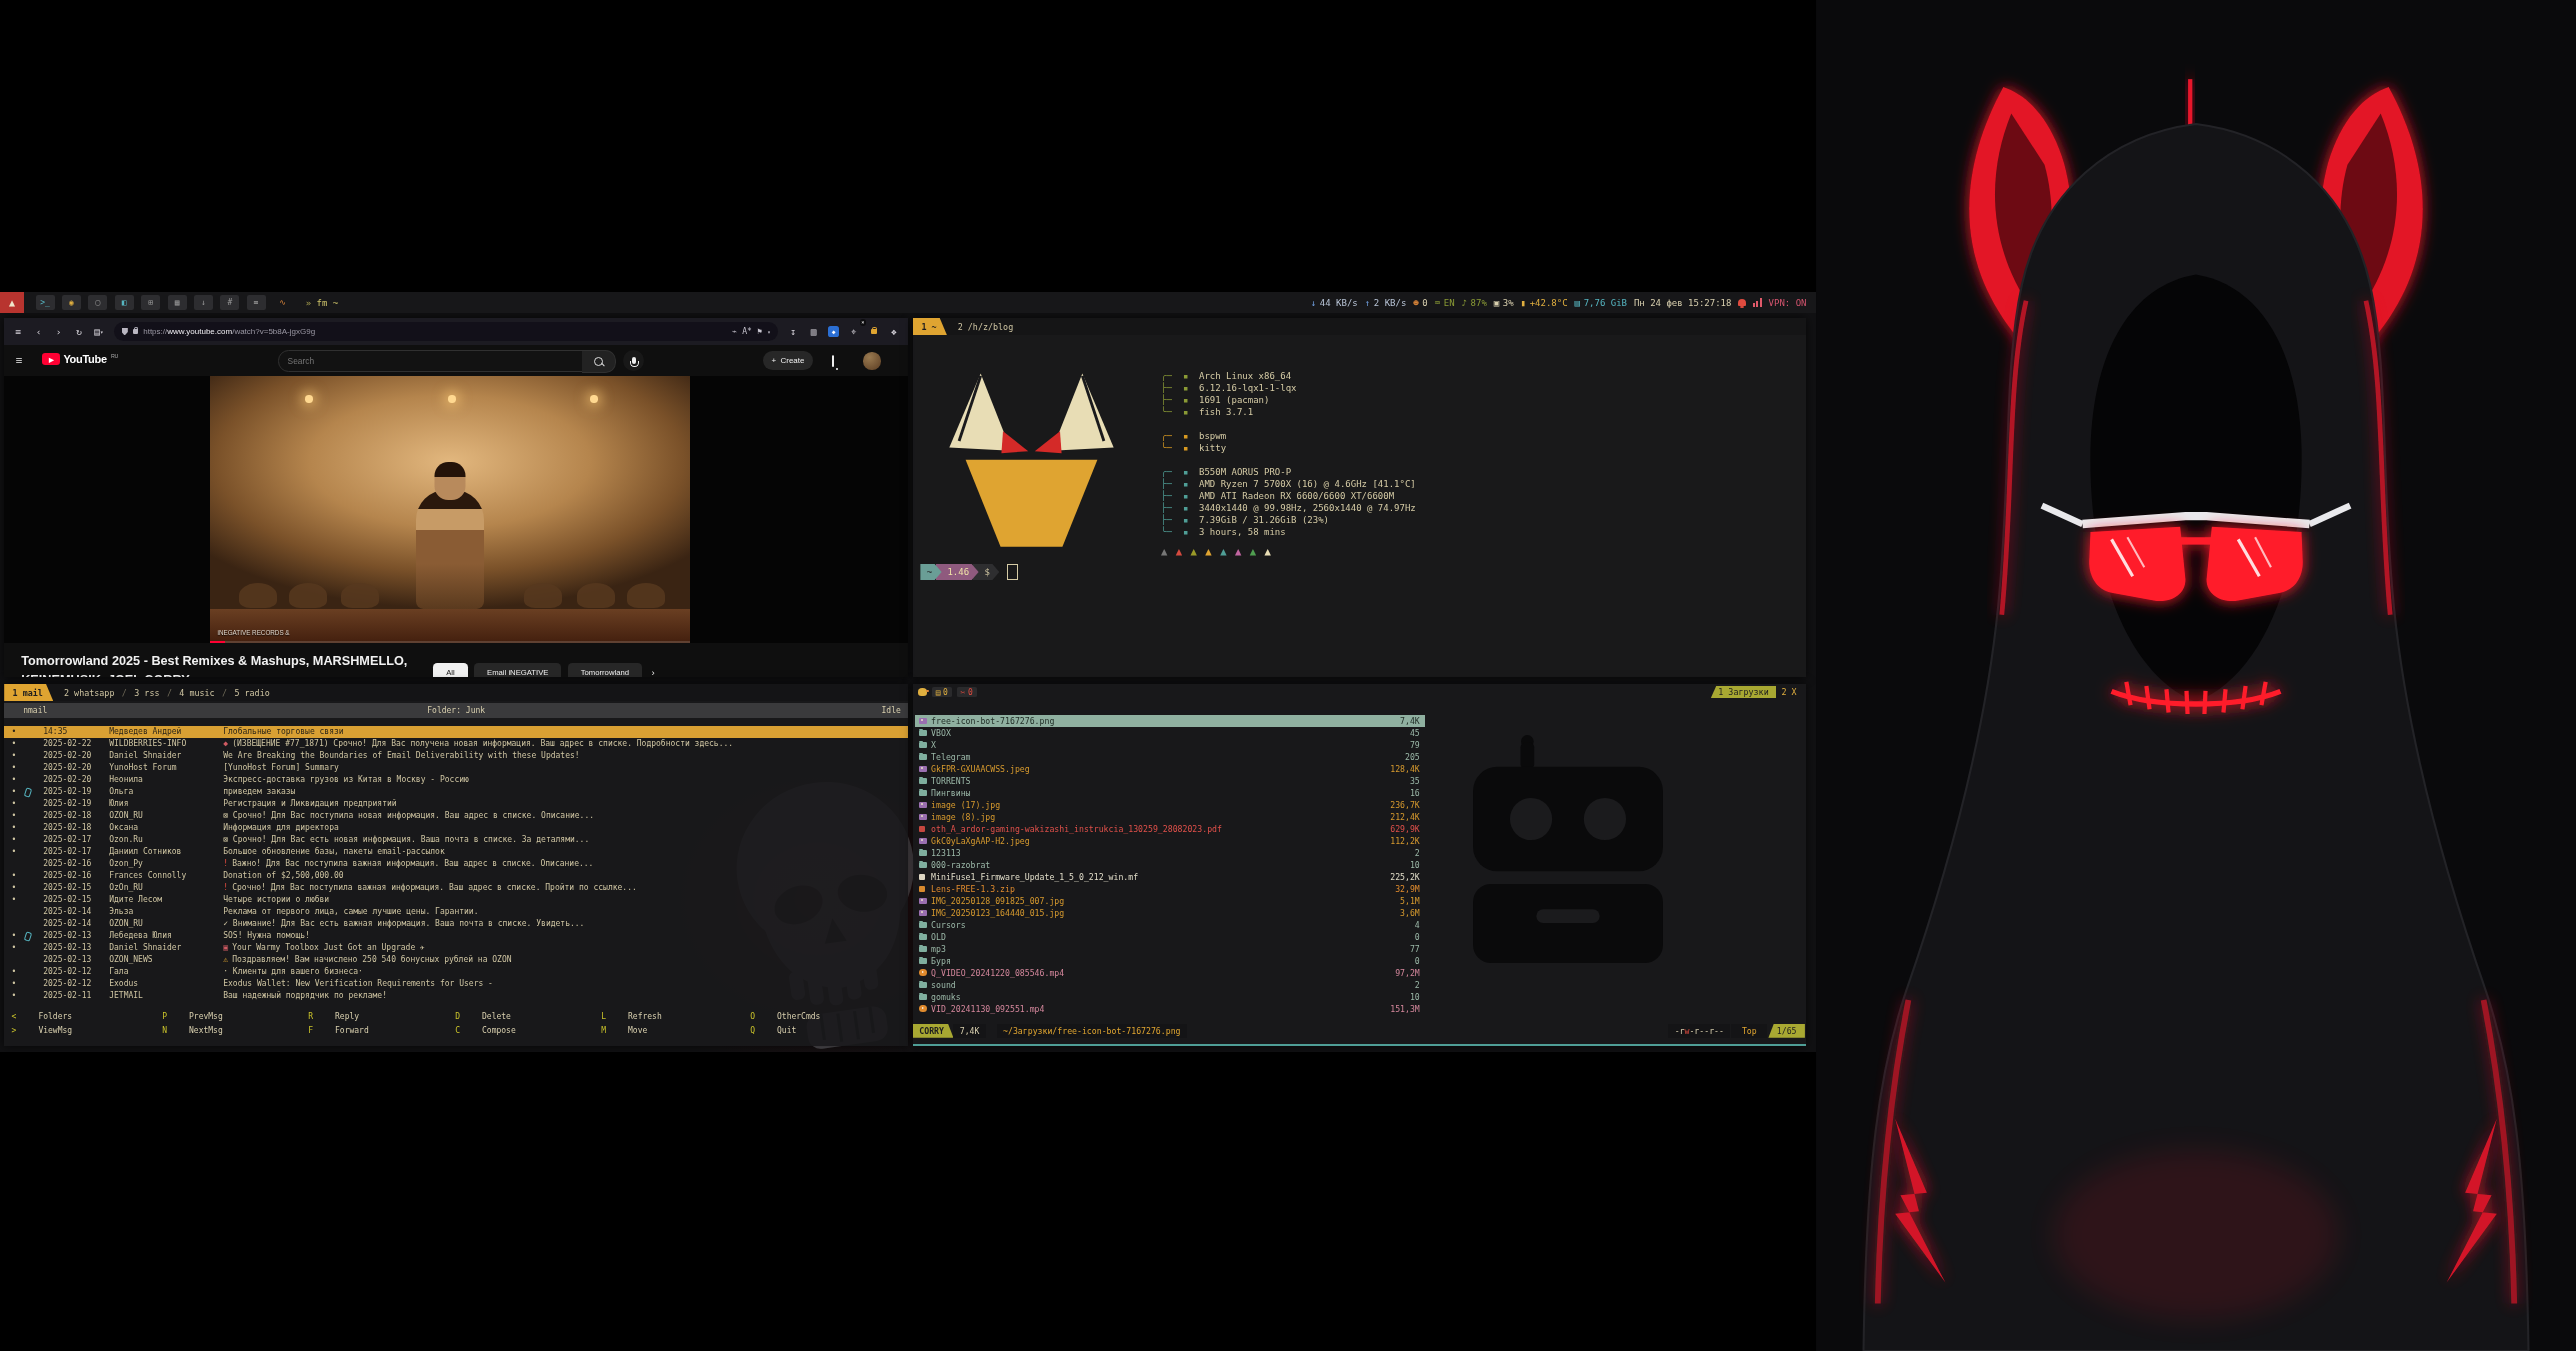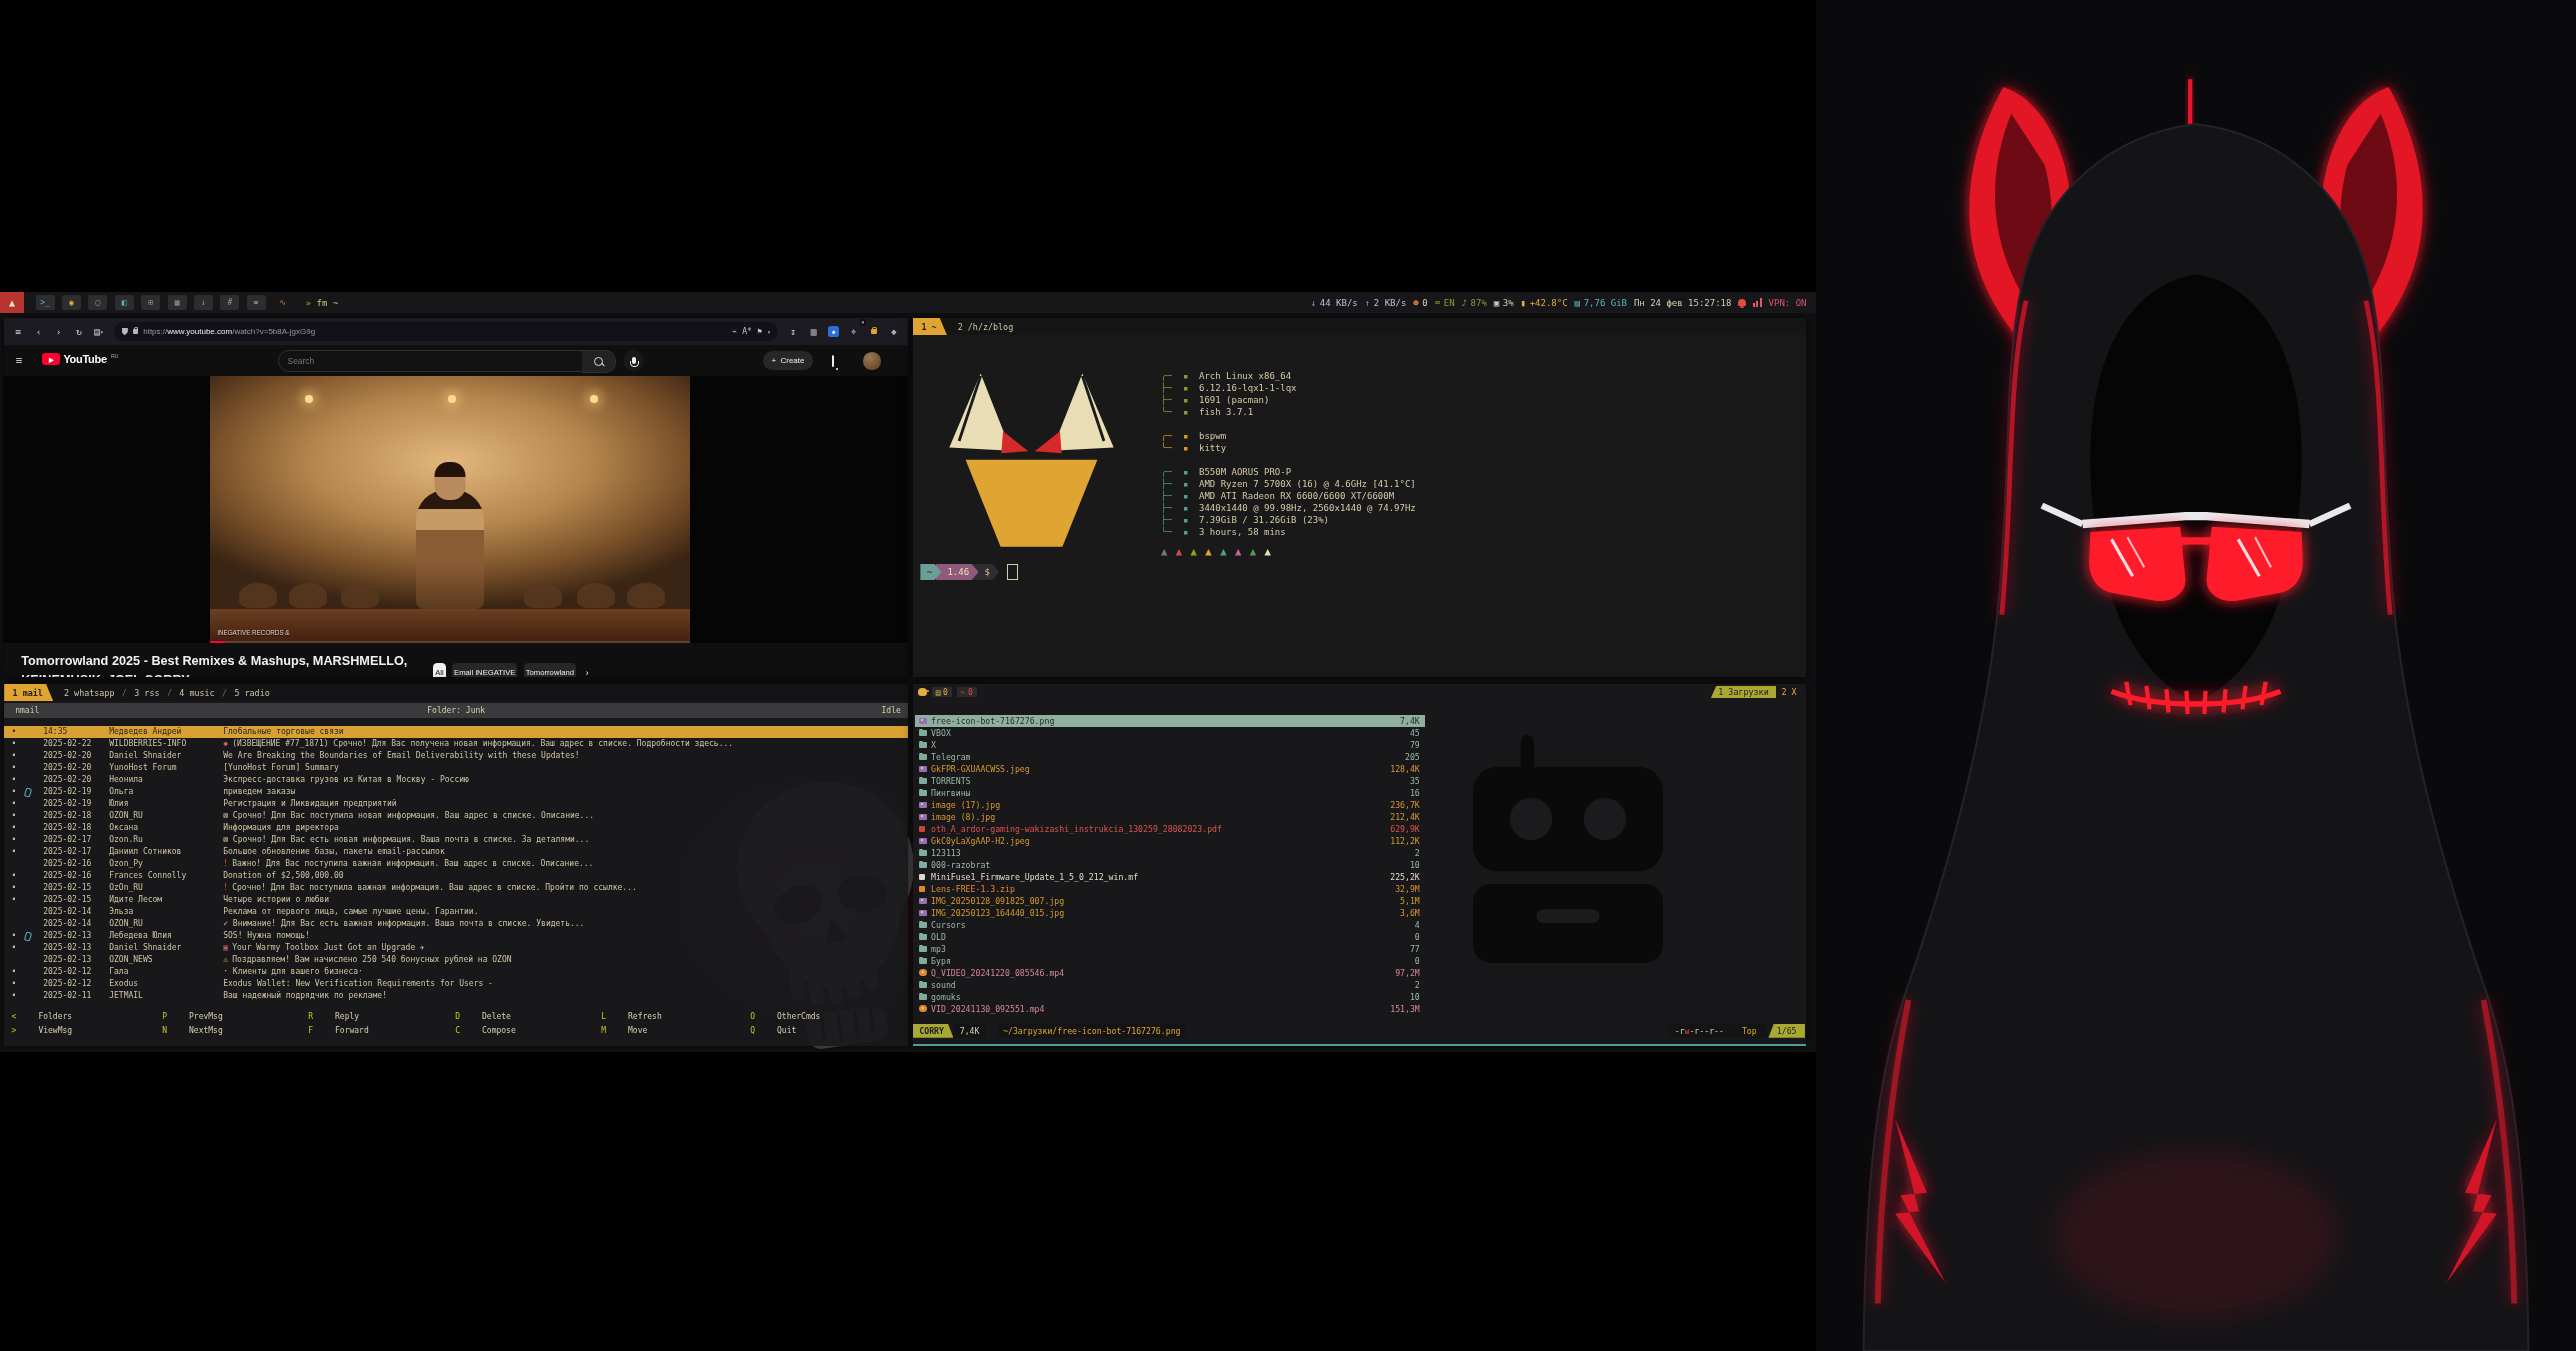--- a/index.html
+++ b/index.html
@@ -79,21 +79,21 @@
   #fig-main{position:absolute;left:50%;bottom:34px;transform:translateX(-50%);width:68px;height:119px;border-radius:30px 30px 7.4px 7.4px;background:linear-gradient(#2a180c 0 16%,#c79b66 16% 34%,#8a5c34 34% 62%,#5a3a1e);}
   #fig-main::before{content:"";position:absolute;left:50%;top:-28.5px;transform:translateX(-50%);width:31px;height:38px;border-radius:13.7px;background:linear-gradient(#241309 0 40%,#b88a5c 40%);}
   #rug{position:absolute;left:0;bottom:0;width:100%;height:34px;background:linear-gradient(#6a3f22,#431f0e);}
   #vid-caption{position:absolute;left:7.4px;bottom:7.4px;color:#f5f2ea;font-size:6.3px;opacity:.85;text-shadow:0 0.5px 1.1px #000;font-family:"Liberation Sans",sans-serif;}
   #vid-progress{position:absolute;left:0;bottom:0;width:100%;height:2.1px;background:rgba(255,255,255,.15);}
   #vid-progress i{display:block;height:2.1px;background:#f03;}
 
   #below-video{position:relative;height:62px;background:#0f0f0f;font-family:"Liberation Sans",sans-serif;}
   #vtitle{position:absolute;left:17px;top:8.4px;width:401px;color:#f1f1f1;font-size:12.7px;font-weight:bold;line-height:19.5px;height:51px;overflow:hidden;}
   #chips{position:absolute;left:429px;top:20px;display:flex;gap:6.3px;align-items:center;}
-  .chip{height:17.4px;border-radius:4.2px;background:#272727;color:#f1f1f1;font-size:7.7px;display:flex;align-items:center;padding:0 2px;white-space:nowrap;}
+  .chip{height:17.4px;border-radius:4.2px;background:#272727;color:#f1f1f1;font-size:7.7px;display:flex;align-items:center;padding:0 13px;white-space:nowrap;}
   .chip.active{background:#f1f1f1;color:#0f0f0f;}
   #chips .more{color:#f1f1f1;font-size:9.5px;margin-left:3.2px;}
 
   
   .ktabs{height:17.4px;display:flex;align-items:stretch;background:rgba(18,18,20,.6);font-size:8.4px;}
   .ktab-active{background:#dfa431;color:#1d1d1f;display:flex;align-items:center;padding:0 10.6px 0 8.4px;clip-path:polygon(0 0,calc(100% - 7.4px) 0,100% 100%,0 100%);font-weight:bold;}
   .ktab-rest{display:flex;align-items:center;gap:7.4px;color:#cfc5a2;padding-left:10.6px;}
   .ktab-sep{color:#6f6a58;}
 
   
@@ -105,21 +105,21 @@
   #swatches{position:absolute;left:248px;top:227px;font-size:10.6px;letter-spacing:8.4px;}
   #prompt{position:absolute;left:7.4px;top:246px;display:flex;align-items:center;height:16px;font-size:9px;}
   .pseg{display:flex;align-items:center;height:16px;padding:0 9.5px 0 6.3px;clip-path:polygon(0 0,calc(100% - 6.9px) 0,100% 50%,calc(100% - 6.9px) 100%,0 100%);}
   .pseg1{background:#6a9e96;color:#1d1d1f;z-index:3;}
   .pseg2{background:#8f5a7e;color:#f0e3a8;margin-left:-5.8px;padding-left:11.6px;z-index:2;}
   .pseg3{background:#2e2e30;color:#cfc5a2;margin-left:-5.8px;padding-left:11.6px;z-index:1;}
   #cursor{width:9px;height:13.7px;border:0.8px solid #d5cba5;margin-left:7.4px;}
 
   
   #mail-header{position:absolute;left:0;top:19px;right:0;height:15px;background:#3a3a3c;color:#d8cfae;font-size:8px;display:flex;align-items:center;}
-  #mail-header .mh-app{margin-left:11px;}
+  #mail-header .mh-app{margin-left:19px;}
   #mail-header .mh-folder{position:absolute;left:50%;transform:translateX(-50%);}
   #mail-header .mh-idle{margin-left:auto;margin-right:7.4px;}
   #mail-rows{position:absolute;left:0;top:42px;right:0;}
   .mrow{position:relative;height:12px;color:#cfc5a2;font-size:8px;}
   .mrow span{position:absolute;top:0;line-height:12px;white-space:nowrap;}
   .mrow.sel{background:#d9a033;color:#2a2418;}
   .m-flag{left:7.4px;}
   .m-date{left:39px;}
   .m-from{left:105px;width:108px;overflow:hidden;}
   .m-subj{left:219px;right:4.2px;overflow:hidden;}

